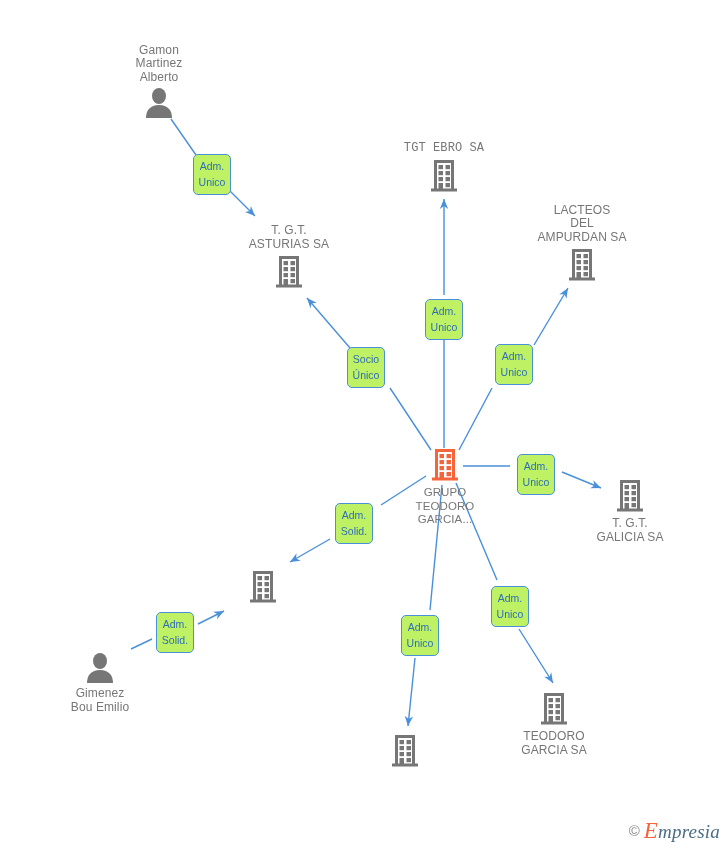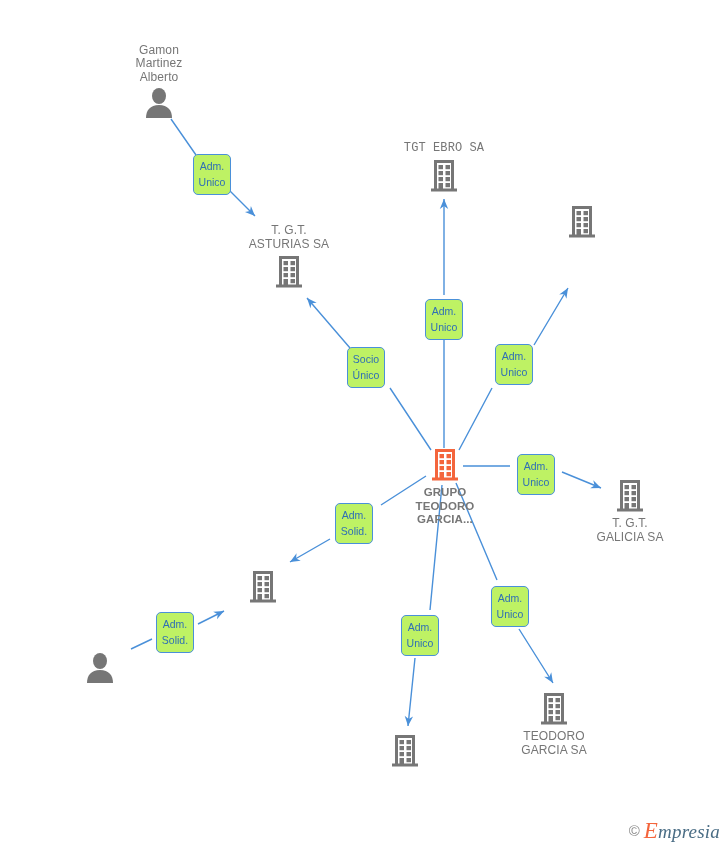--- a/index.html
+++ b/index.html
@@ -141,21 +141,21 @@
             <rect x="10.5" y="7" width="4.5" height="4.2" fill="#f4653c"></rect>
             <rect x="17.5" y="7" width="4.5" height="4.2" fill="#f4653c"></rect>
             <rect x="10.5" y="13" width="4.5" height="4.2" fill="#f4653c"></rect>
             <rect x="17.5" y="13" width="4.5" height="4.2" fill="#f4653c"></rect>
             <rect x="10.5" y="19" width="4.5" height="4.2" fill="#f4653c"></rect>
             <rect x="17.5" y="19" width="4.5" height="4.2" fill="#f4653c"></rect>
             <rect x="17.5" y="25" width="4.5" height="4.2" fill="#f4653c"></rect>
             <rect x="10.5" y="25" width="4.5" height="7" fill="#f4653c"></rect>
             <rect x="3" y="30.5" width="26" height="3" fill="#f4653c"></rect>
           </svg></span>
-        <span class="caption" style="font-weight: bold; font-size: 11.5px;">GRUPO
+        <span class="caption" style="font-weight: normal; font-size: 11.5px;">GRUPO
 TEODORO
 GARCIA...</span>
       </div>
       <div class="node caption-above" style="left: 159px; top: 43.5px;">
         <span class="caption">Gamon
 Martinez
 Alberto</span>
         <span class="glyph"><svg width="30" height="32" viewBox="0 0 30 32">
             <ellipse cx="15" cy="9" rx="7" ry="8" fill="#767676"></ellipse>
             <path d="M15,18 C24,18 28,23.5 28,31 L2,31 C2,23.5 6,18 15,18 Z" fill="#767676"></path>
@@ -186,20 +186,23 @@
             <rect x="10.5" y="13" width="4.5" height="4.2" fill="#767676"></rect>
             <rect x="17.5" y="13" width="4.5" height="4.2" fill="#767676"></rect>
             <rect x="10.5" y="19" width="4.5" height="4.2" fill="#767676"></rect>
             <rect x="17.5" y="19" width="4.5" height="4.2" fill="#767676"></rect>
             <rect x="17.5" y="25" width="4.5" height="4.2" fill="#767676"></rect>
             <rect x="10.5" y="25" width="4.5" height="7" fill="#767676"></rect>
             <rect x="3" y="30.5" width="26" height="3" fill="#767676"></rect>
           </svg></span>
       </div>
       <div class="node caption-above" style="left: 582px; top: 203.5px;">
+        <span class="caption">LACTEOS
+DEL
+AMPURDAN SA</span>
         <span class="glyph"><svg width="32" height="36" viewBox="0 0 32 36">
             <path d="M6,2 H26 V32 H6 Z M9,5 H23 V32 H9 Z" fill="#767676" fill-rule="evenodd"></path>
             <rect x="10.5" y="7" width="4.5" height="4.2" fill="#767676"></rect>
             <rect x="17.5" y="7" width="4.5" height="4.2" fill="#767676"></rect>
             <rect x="10.5" y="13" width="4.5" height="4.2" fill="#767676"></rect>
             <rect x="17.5" y="13" width="4.5" height="4.2" fill="#767676"></rect>
             <rect x="10.5" y="19" width="4.5" height="4.2" fill="#767676"></rect>
             <rect x="17.5" y="19" width="4.5" height="4.2" fill="#767676"></rect>
             <rect x="17.5" y="25" width="4.5" height="4.2" fill="#767676"></rect>
             <rect x="10.5" y="25" width="4.5" height="7" fill="#767676"></rect>
@@ -264,20 +267,22 @@
             <rect x="17.5" y="25" width="4.5" height="4.2" fill="#767676"></rect>
             <rect x="10.5" y="25" width="4.5" height="7" fill="#767676"></rect>
             <rect x="3" y="30.5" width="26" height="3" fill="#767676"></rect>
           </svg></span>
       </div>
       <div class="node caption-below" style="left: 100px; top: 652px;">
         <span class="glyph"><svg width="30" height="32" viewBox="0 0 30 32">
             <ellipse cx="15" cy="9" rx="7" ry="8" fill="#767676"></ellipse>
             <path d="M15,18 C24,18 28,23.5 28,31 L2,31 C2,23.5 6,18 15,18 Z" fill="#767676"></path>
           </svg></span>
+        <span class="caption">Gimenez
+Bou Emilio</span>
       </div>
     </div>
   <div id="badges">
       <div class="badge" style="left: 192.57px; top: 153.5px;">Adm.
 Unico</div>
       <div class="badge" style="left: 346.57px; top: 346.5px; text-align: center;">Socio
 Único</div>
       <div class="badge" style="left: 424.57px; top: 298.5px;">Adm.
 Unico</div>
       <div class="badge" style="left: 494.57px; top: 343.5px;">Adm.

